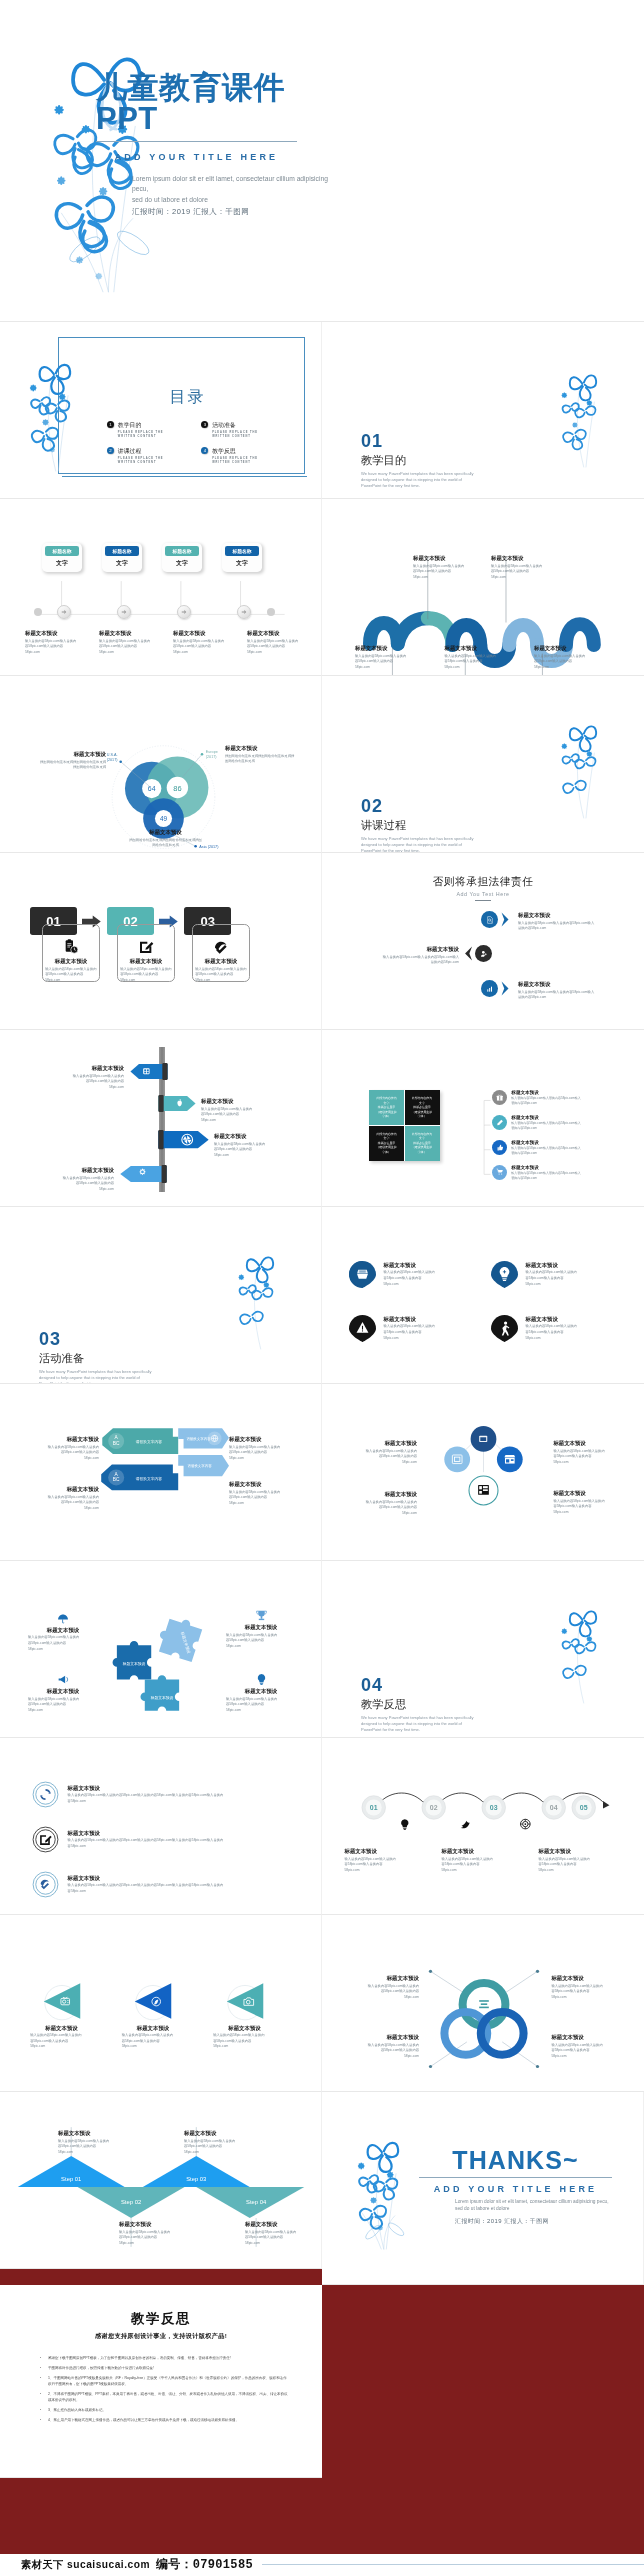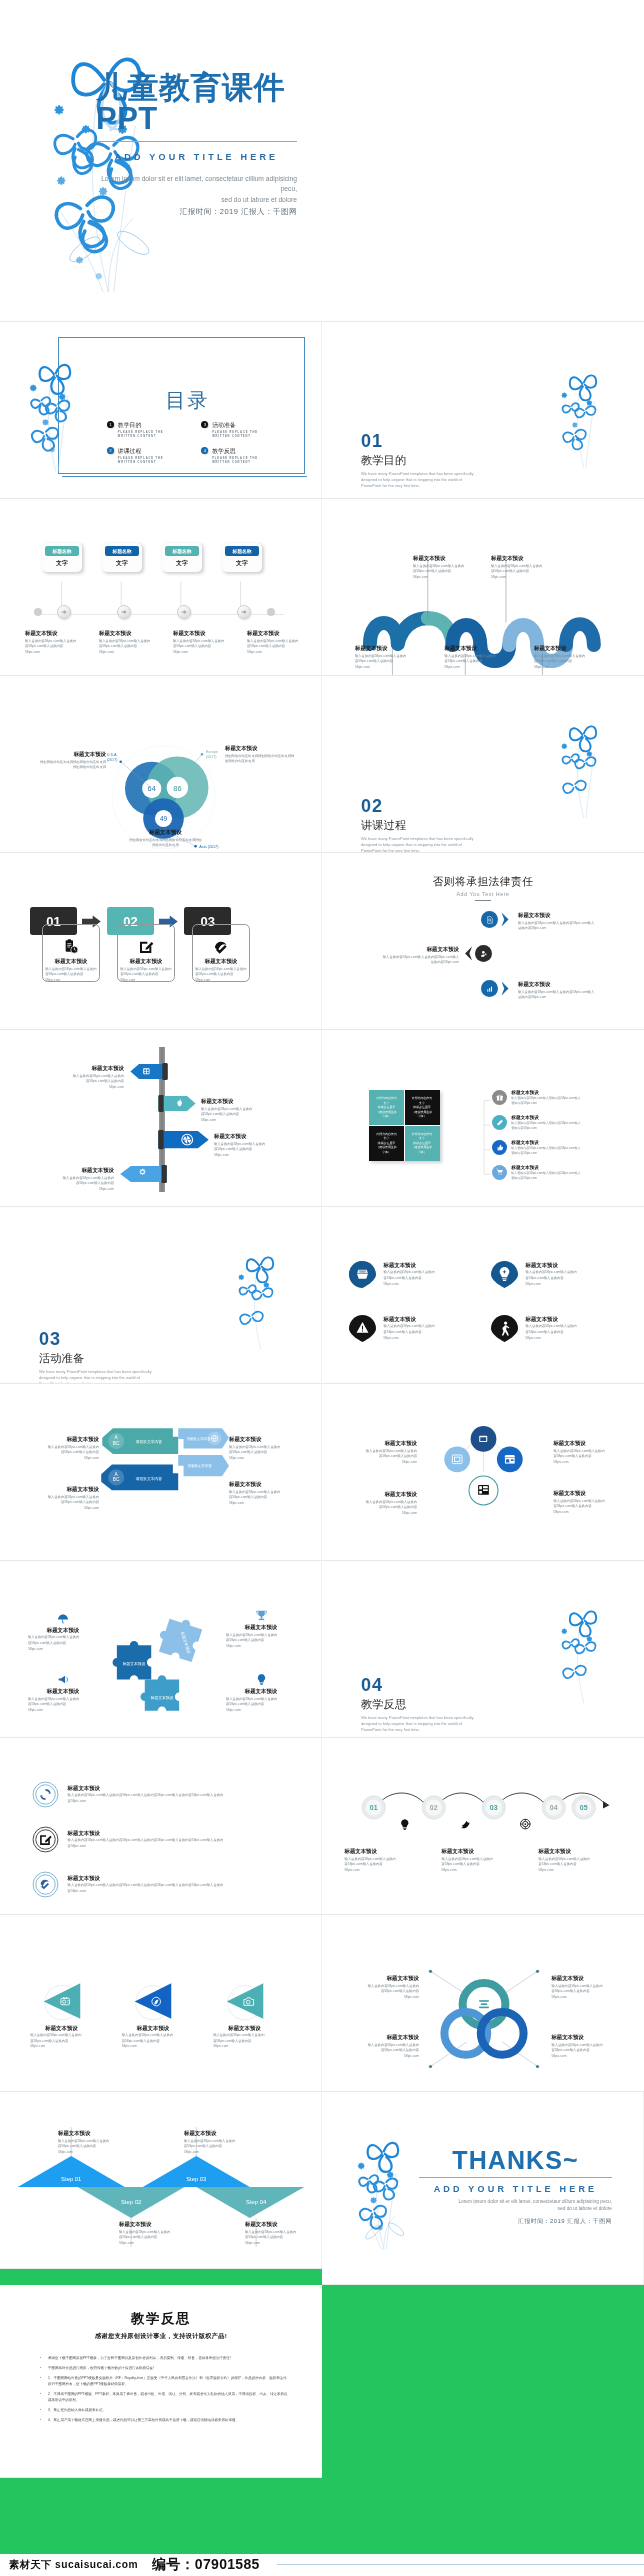--- a/index.html
+++ b/index.html
@@ -3,21 +3,21 @@
 <meta charset="utf-8">
 <title>儿童教育课件PPT</title>
 <style>
   *{box-sizing:border-box;margin:0;padding:0;}
   html,body{background:#fff;}
   body{
     width:644px;height:2576px;position:relative;overflow:hidden;
     font-family:"Liberation Sans","DejaVu Sans",sans-serif;
     color:#333;-webkit-font-smoothing:antialiased;
   }
-  .page{width:644px;height:2576px;position:relative;background:#22c55e;}
+  .page{width:644px;height:2576px;position:relative;background:#7f1d1d;}
 
   
   .grid{display:flex;flex-wrap:wrap;width:644px;}
   .slide{
     width:322px;height:177px;position:relative;background:#fff;
     border-bottom:0.5px solid #e8e8e8;overflow:hidden;
   }
   .slide.left{border-right:0.5px solid #f0f0f0;}
   .slide.wide{width:644px;height:322px;}
   .slide.tall{height:193px;}
@@ -37,26 +37,26 @@
   .sec-num{font-size:18px;font-weight:800;color:#1b5e96;letter-spacing:1.1px;line-height:1;}
   .sec-cn{font-size:11.3px;color:#2b2b2b;margin-top:3.2px;font-weight:500;}
   .sec-en{font-size:4px;color:#8a97a2;line-height:1.5;margin-top:3.2px;max-width:115px;}
 
   .h-ttl{font-size:5.4px;font-weight:700;color:#1c1c1c;}
   .h-body{font-size:3.3px;color:#7b8891;line-height:1.7;margin-top:1.6px;}
   .h-ttl-sm{font-size:4.6px;font-weight:700;color:#1c1c1c;}
   .h-body-sm{font-size:3px;color:#7b8891;line-height:1.7;margin-top:1.1px;}
 
   .center{text-align:center;}
-  .rt{text-align:right;}
+  .rt{margin-left:36px;}
 
   
   .toc-frame{position:absolute;left:58px;top:15px;right:16px;bottom:23.6px;border:0.8px solid #4a8fc0;}
   .toc-frame:after{content:"";position:absolute;left:3.2px;right:-3.2px;bottom:-3.2px;height:0.8px;background:#4a8fc0;}
-  .toc-title{font-size:20px;color:#2f6f9f;letter-spacing:2.1px;font-weight:400;}
+  .toc-title{font-size:16px;color:#2f6f9f;letter-spacing:2.1px;font-weight:400;}
   .toc-item{display:flex;align-items:flex-start;gap:3.8px;}
   .toc-bullet{width:7px;height:7px;border-radius:50%;background:#111;color:#fff;font-size:4.3px;
     display:flex;align-items:center;justify-content:center;flex:0 0 7px;box-shadow:0.5px 0.5px 1.1px rgba(0,0,0,.3);}
   .toc-bullet.b{background:#1668ab;}
   .toc-name{font-size:5.9px;color:#1d1d1d;font-weight:500;}
   .toc-en{font-size:2.6px;color:#6d7880;letter-spacing:0.9px;font-weight:700;margin-top:1.1px;}
 
   
   .tl-card{width:40px;background:#fdfdfd;border-radius:4.8px;box-shadow:1.1px 1.6px 3.2px rgba(0,0,0,.18);
     padding:3.2px 2.7px 4.3px;text-align:center;}
@@ -80,23 +80,23 @@
   .cir{border-radius:50%;display:flex;align-items:center;justify-content:center;color:#fff;}
 
   
   .cr-ttl{font-size:13.4px;font-weight:700;color:#161616;letter-spacing:1.6px;}
   .cr-sub{font-size:6.2px;font-weight:700;color:#222;margin-top:3.8px;letter-spacing:0.3px;}
   .cr-li{display:flex;gap:4.8px;font-size:3.5px;color:#4a4a4a;line-height:1.75;margin-bottom:3.8px;}
   .cr-li .bt{color:#777;flex:0 0 3.2px;}
 
   
   .footer{position:absolute;left:0;bottom:0;width:644px;height:22.5px;display:flex;align-items:center;
-    padding-left:9px;gap:14px;background:#fff;}
+    padding-left:21px;gap:6px;background:#fff;}
   .footer .f1{font-size:10.2px;font-weight:700;color:#111;letter-spacing:0.5px;}
-  .footer .f2{font-size:14px;font-weight:700;color:#111;letter-spacing:0.3px;}
+  .footer .f2{font-size:12px;font-weight:700;color:#111;letter-spacing:0.3px;font-family:Liberation Mono, monospace;}
   .footer .fline{flex:1;height:1.1px;background:#b9cede;margin-left:3.2px;}
 
   svg{display:block;overflow:visible;}
 </style>
 </head>
 <body>
 
 <div class="page">
 <div class="grid">
 

